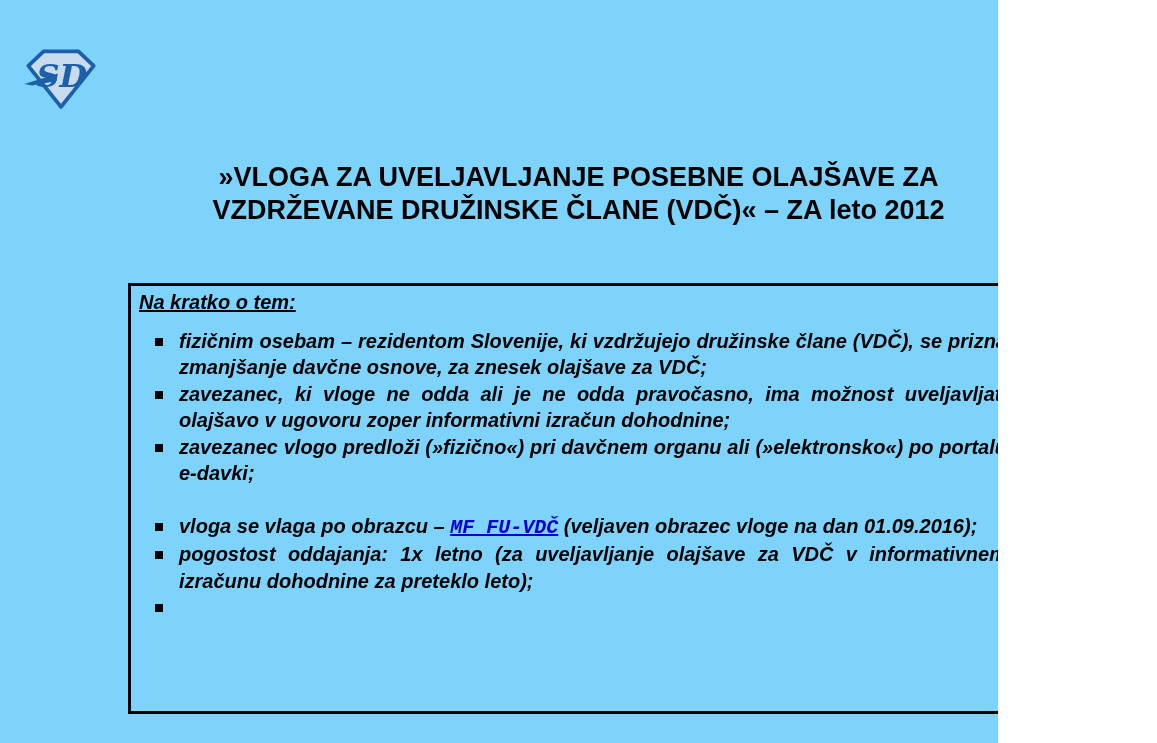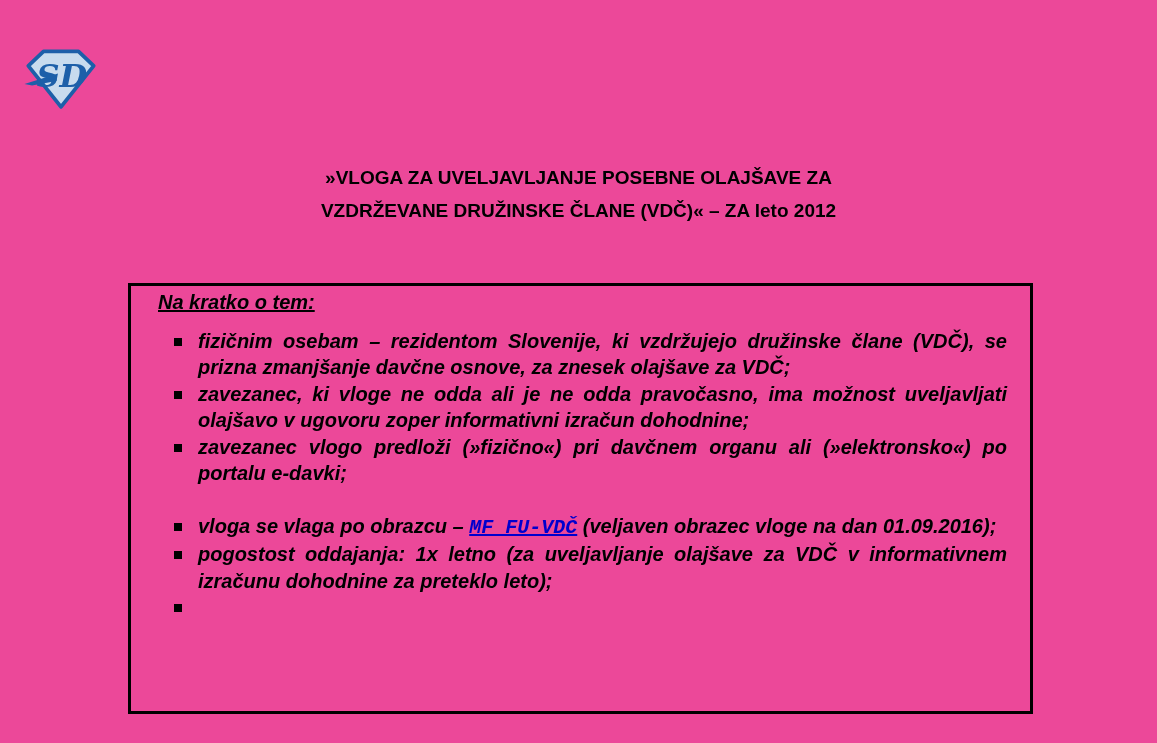--- a/index.html
+++ b/index.html
@@ -2,54 +2,54 @@
 <html><head>
 <meta charset="utf-8">
 <style>
   html, body {
     margin: 0;
     padding: 0;
     background: #ffffff;
   }
   .page {
     position: relative;
-    width: 1157px;
+    width: 998px;
     height: 743px;
-    background: #ec4899;
+    background: #7dd3fc;
     font-family: "Liberation Sans", sans-serif;
     color: #000000;
     overflow: hidden;
   }
   .logo {
     position: absolute;
     left: 23px;
     top: 46px;
     width: 76px;
     height: 64px;
   }
   .title-block {
     position: absolute;
     left: 0;
     top: 161px;
     width: 1157px;
     text-align: center;
     font-weight: bold;
-    font-size: 19px;
+    font-size: 27px;
     line-height: 33px;
     letter-spacing: 0px;
   }
   .info-box {
     position: absolute;
     left: 128px;
     top: 283px;
     width: 905px;
     height: 431px;
     box-sizing: border-box;
     border: 3px solid #000000;
-    padding: 3px 11px 0 27px;
+    padding: 3px 11px 0 8px;
     font-size: 20px;
     font-weight: bold;
     font-style: italic;
     line-height: 26.5px;
   }
   .box-heading {
     text-decoration: underline;
     text-align: left;
   }
   ul.info-list {

